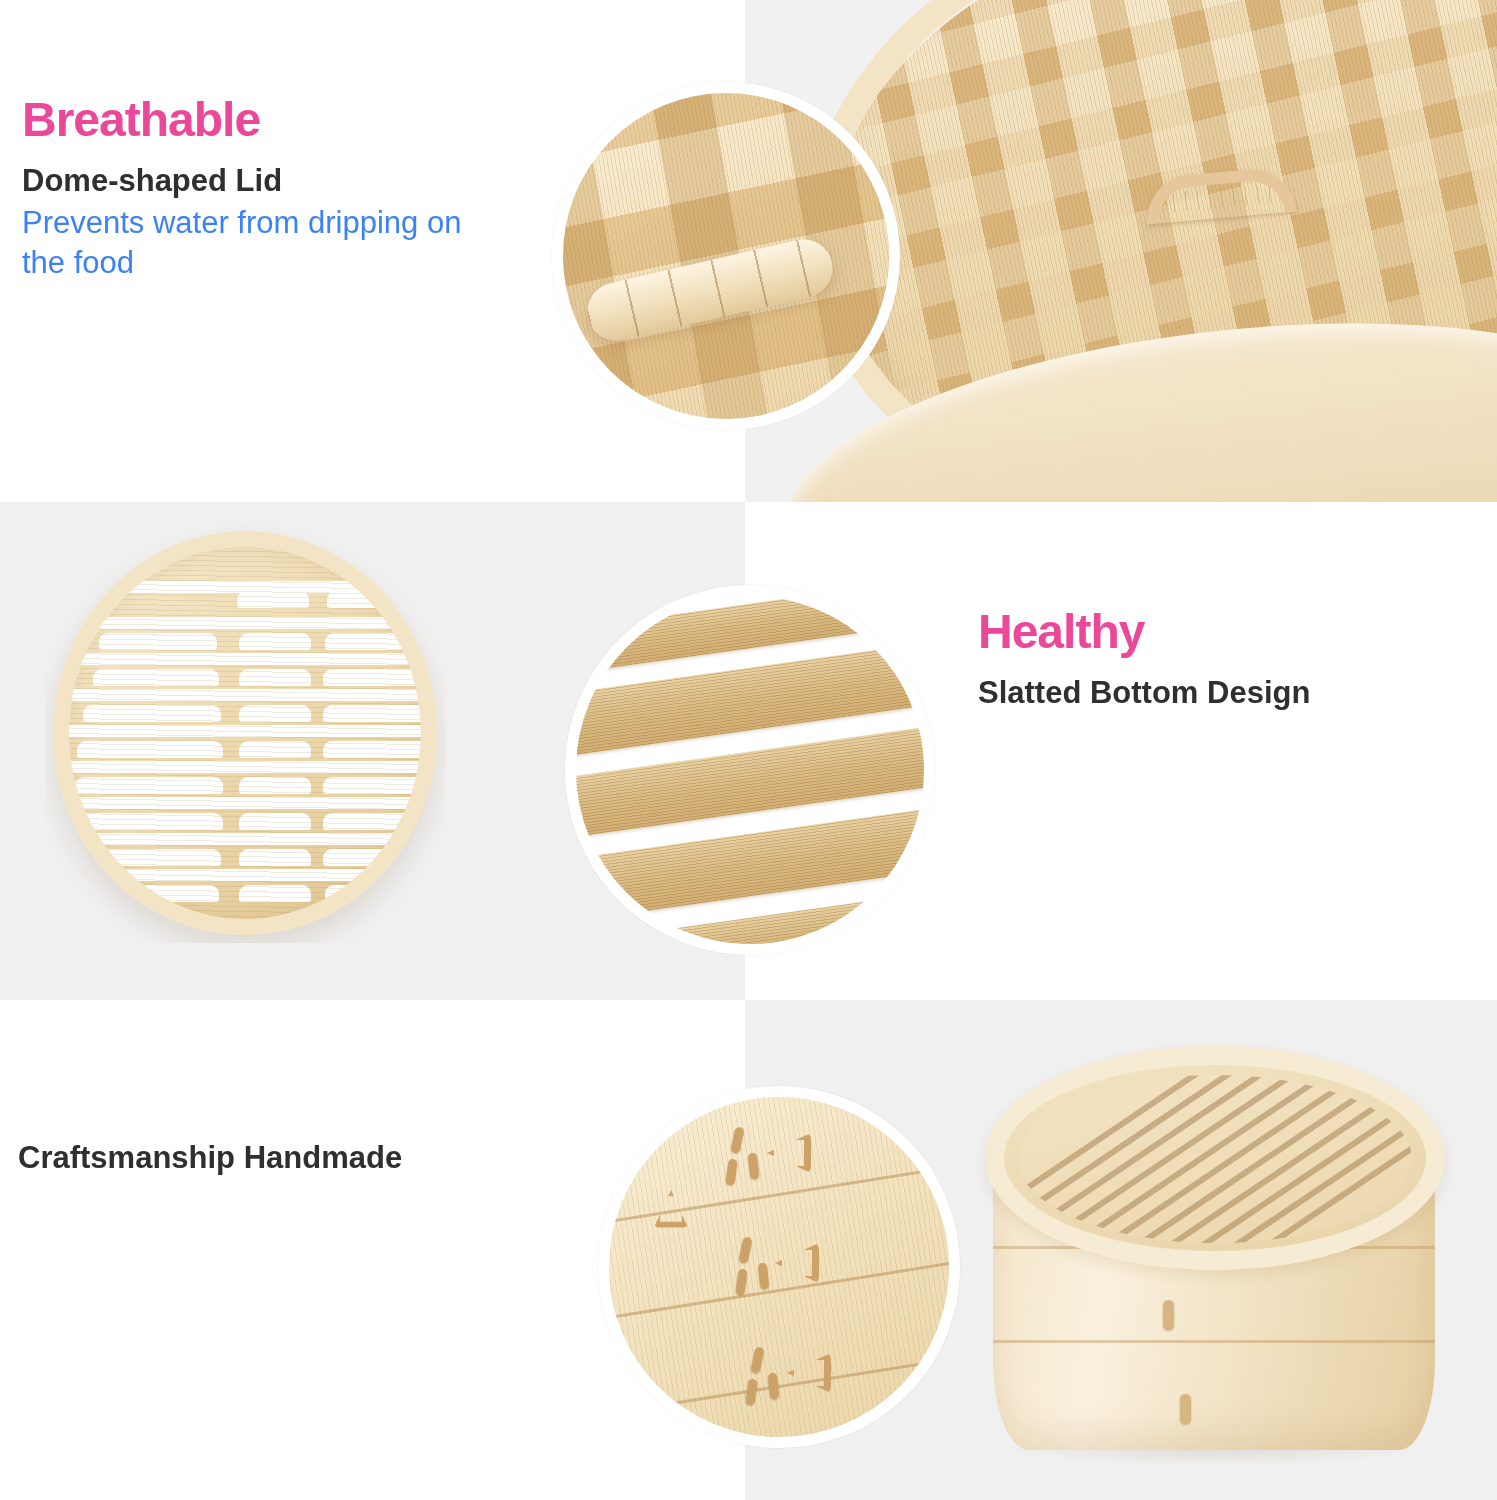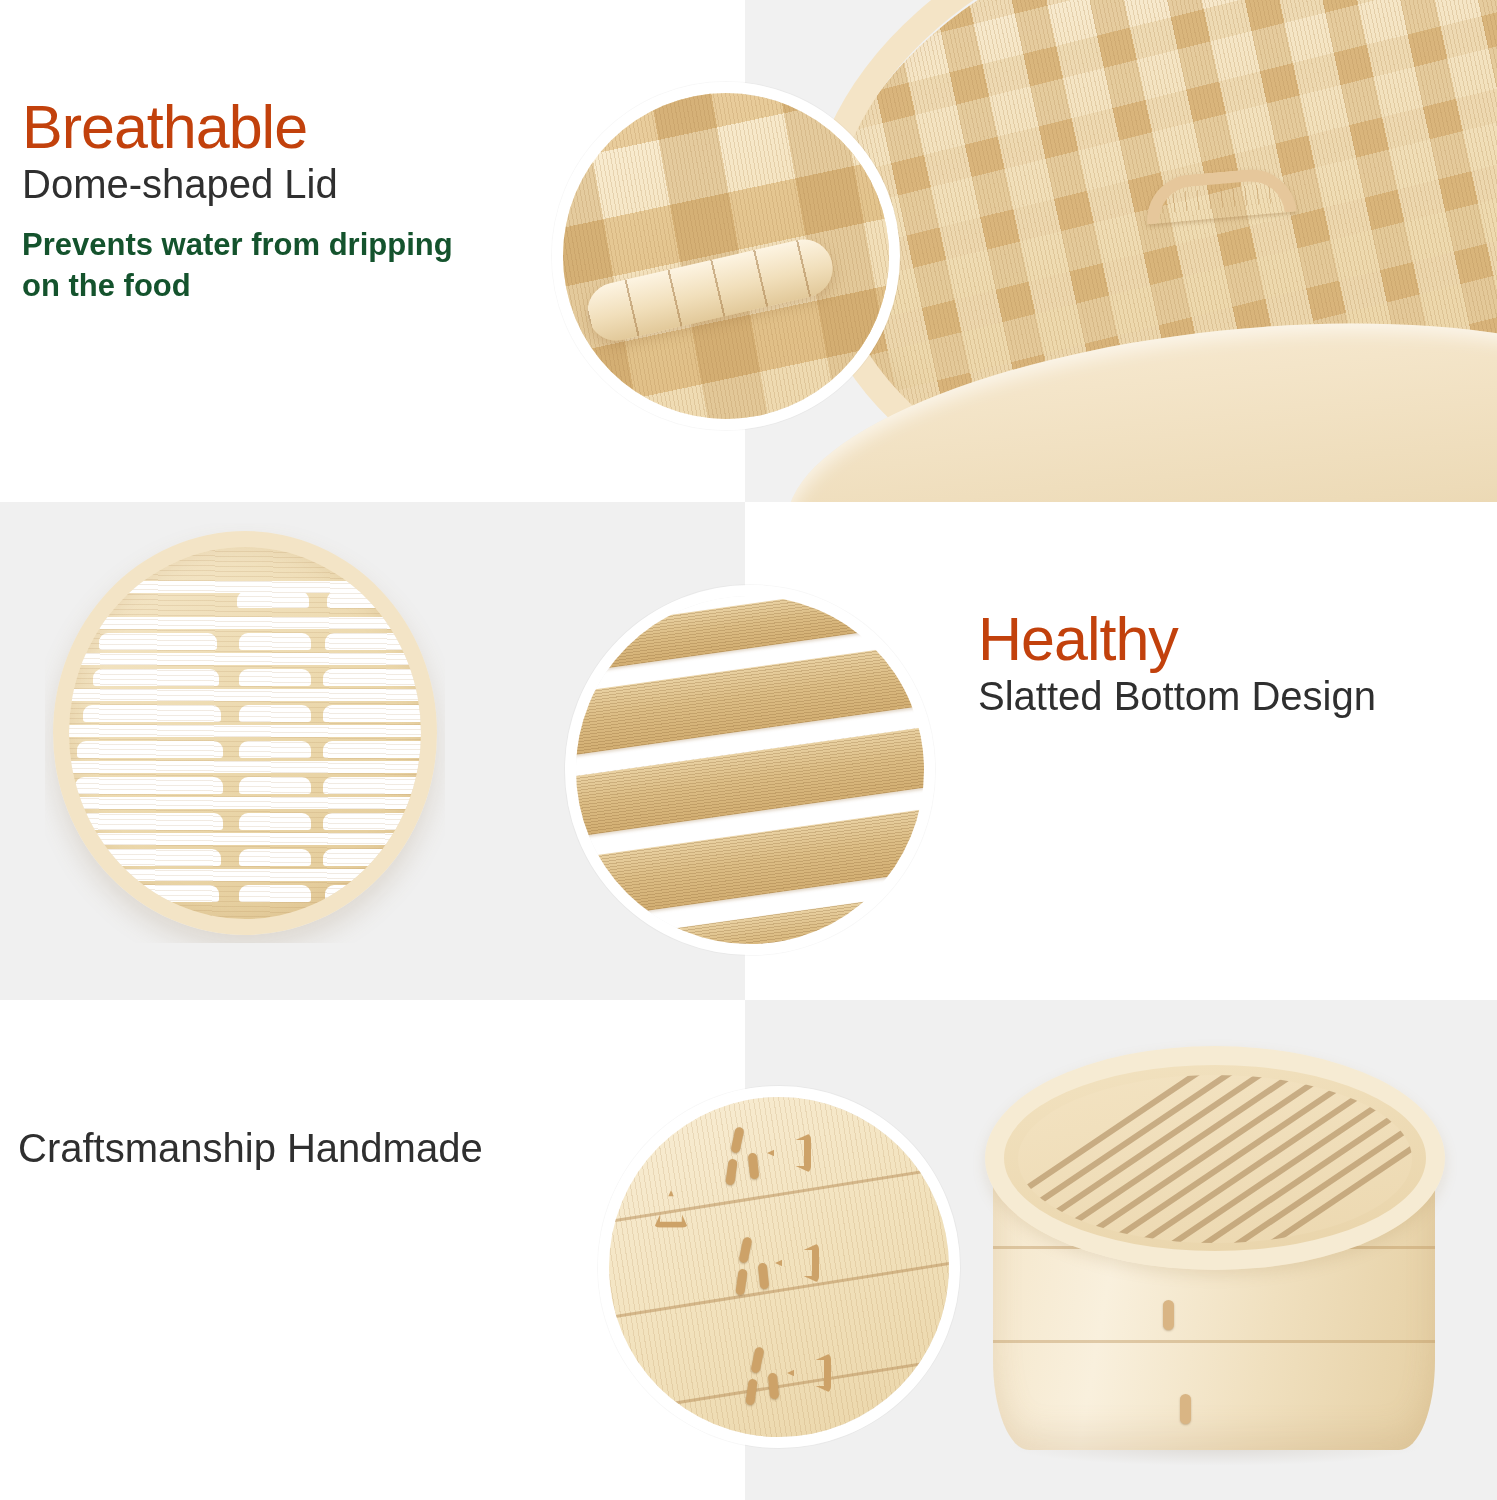--- a/index.html
+++ b/index.html
@@ -23,41 +23,41 @@
   .p-r1c1 { left: 0;    top: 0;    width: 745px; height: 502px; background: #ffffff; }
   .p-r1c2 { left: 745px; top: 0;   width: 752px; height: 502px; background: #f1f1f1; }
   .p-r2c1 { left: 0;    top: 502px; width: 745px; height: 498px; background: #f0f0f0; }
   .p-r2c2 { left: 745px; top: 502px; width: 752px; height: 498px; background: #ffffff; }
   .p-r3c1 { left: 0;    top: 1000px; width: 745px; height: 500px; background: #ffffff; }
   .p-r3c2 { left: 745px; top: 1000px; width: 752px; height: 500px; background: #f0f0f0; }
 
   
   .textblock { position: absolute; }
   .headline {
-    font-size: 61px;
-    font-weight: normal;
-    color: #c2410c;
+    font-size: 48px;
+    font-weight: bold;
+    color: #ec4899;
     letter-spacing: -1px;
     line-height: 1.02;
     white-space: nowrap;
   }
   .subhead {
-    font-size: 40px;
-    font-weight: normal;
+    font-size: 31px;
+    font-weight: bold;
     color: #2f2f2f;
     line-height: 1.25;
-    margin-top: 1px;
+    margin-top: 17px;
     white-space: nowrap;
   }
   .body-txt {
     font-size: 31px;
-    font-weight: bold;
-    color: #14532d;
+    font-weight: normal;
+    color: #3b82f6;
     line-height: 1.30;
-    margin-top: 16px;
+    margin-top: 2px;
   }
 
   .tb-breathable    { left: 22px;  top: 96px;  width: 470px; }
   .tb-durable       { left: 978px; top: 608px; width: 500px; }
   .tb-craftsmanship { left: 18px;  top: 1122px; width: 560px; }
 
   
   .photo { position: absolute; overflow: hidden; }
 
   

